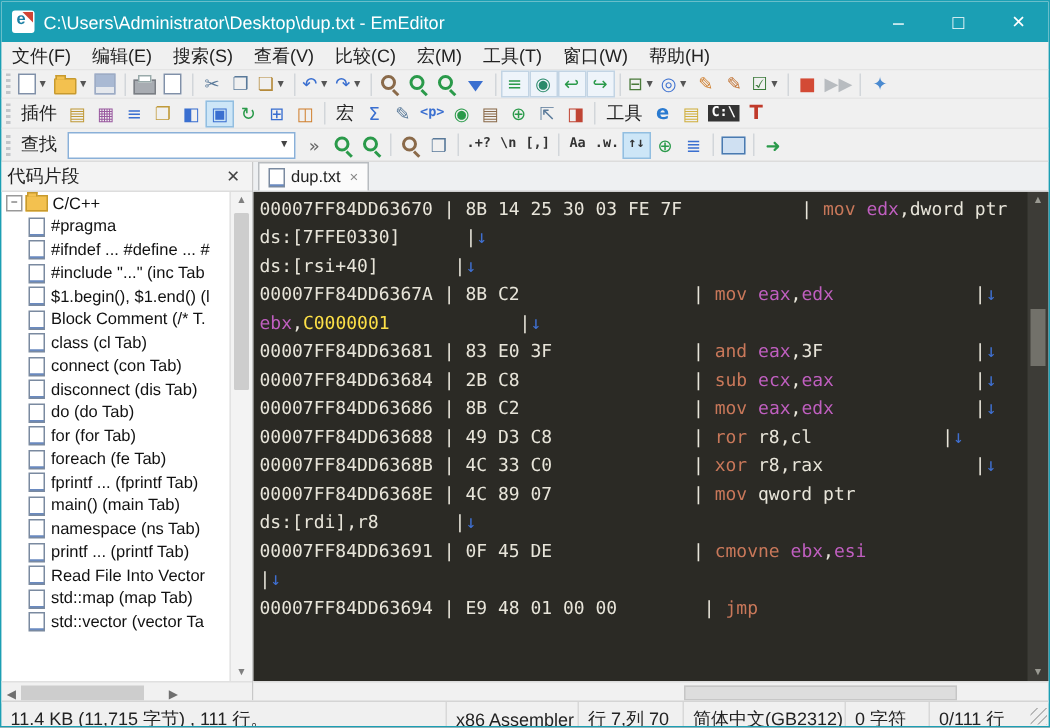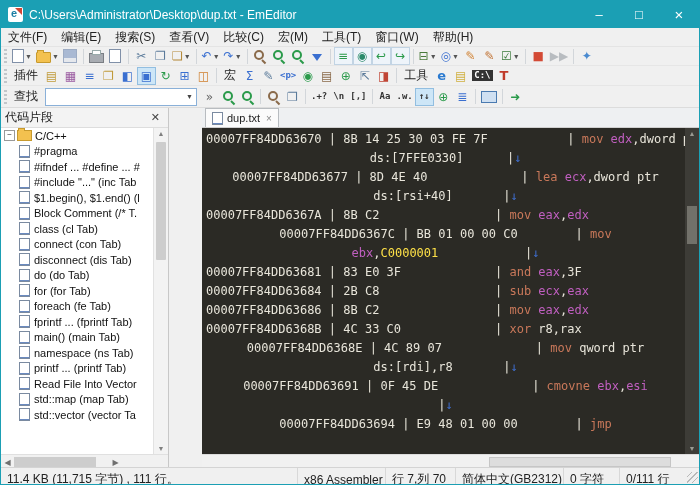--- a/index.html
+++ b/index.html
@@ -44,21 +44,21 @@
   .ic-mag{position:relative;width:14px;height:14px;}
   .ic-mag::before{content:"";position:absolute;left:1px;top:1px;width:6px;height:6px;border:2px solid var(--c,#666);border-radius:50%;}
   .ic-mag::after{content:"";position:absolute;left:9px;top:10px;width:5px;height:2px;background:var(--c,#666);transform:rotate(45deg);transform-origin:left center;}
   .ic-funnel{width:0;height:0;border-left:5px solid transparent;border-right:5px solid transparent;border-top:7px solid #3a6fd0;margin-top:2px;}
   .ic-rect{width:14px;height:10px;border:1px solid #4a7ab0;background:#cfe0f2;}
   .combo{display:flex;align-items:center;width:150px;height:16px;background:#fff;border:1px solid #8ab0d8;margin:0 3px;flex:0 0 auto;}
   .combo input{flex:1;border:none;outline:none;height:12px;font-size:11px;padding:0 2px;min-width:0;}
   .combo .carr{width:13px;font-size:7px;color:#444;text-align:center;}
 
   
-  .content{display:flex;height:359px;gap:33px;}
+  .content{display:flex;height:359px;}
   .sidebar{width:168px;flex:0 0 auto;background:#fff;border-right:1px solid #c8c8c8;display:flex;flex-direction:column;box-sizing:border-box;}
   .sb-head{height:19px;background:#f3f3f3;border-bottom:1px solid #ddd;display:flex;align-items:center;font-size:12px;color:#222;padding:0 4px;flex:0 0 auto;}
   .sb-head .x{margin-left:auto;color:#444;font-size:11px;padding:0 4px;}
   .treewrap{position:relative;height:326px;overflow:hidden;flex:0 0 auto;}
   .tree{position:absolute;left:0;top:0;right:15px;bottom:0;overflow:hidden;}
   .trow{height:15.5px;display:flex;align-items:center;font-size:11px;color:#111;white-space:nowrap;overflow:hidden;}
   .texp{width:9px;height:9px;border:1px solid #999;background:#fff;color:#333;font-size:8px;line-height:7px;text-align:center;margin:0 2px 0 3px;flex:0 0 auto;}
   .t-folder{width:13px;height:9px;background:#f3c14f;border:1px solid #c79a2e;margin-right:3px;flex:0 0 auto;position:relative;}
   .t-folder::before{content:"";position:absolute;top:-3px;left:0;width:5px;height:2px;background:#f3c14f;border:1px solid #c79a2e;border-bottom:none;}
   .t-doc{width:9px;height:11px;background:#fff;border:1px solid #7a8aa0;margin:0 4px 0 18px;flex:0 0 auto;box-shadow:inset 0 -2px 0 -1px #6a8ac0,inset 0 -5px 0 -4px #6a8ac0;}
@@ -69,21 +69,21 @@
   .hs-arr{width:13px;text-align:center;font-size:8px;color:#707070;flex:0 0 auto;}
   .sb-thumb{position:absolute;left:13px;width:82px;top:2px;bottom:2px;background:#cdcdcd;}
 
   .main{flex:1;display:flex;flex-direction:column;min-width:0;}
   .tabbar{height:19px;background:#eef0f2;border-bottom:1px solid #cfcfcf;display:flex;align-items:flex-end;flex:0 0 auto;}
   .tab{height:18px;background:#fbfbfb;border:1px solid #b8bcc0;border-bottom:none;display:flex;align-items:center;font-size:11px;color:#222;padding:0 6px;margin-left:3px;}
   .tab .t-doc{margin:0 4px 0 0;}
   .tab .x{color:#888;margin-left:6px;font-size:10px;}
 
   .editorwrap{position:relative;height:326px;background:#2b2a25;flex:0 0 auto;overflow:hidden;}
-  .editor{position:absolute;left:0;top:0;right:14px;bottom:0;overflow:hidden;padding:2px 0 0 4px;font-family:"DejaVu Sans Mono",monospace;font-size:12px;line-height:19px;text-align:center;}
+  .editor{position:absolute;left:0;top:0;right:14px;bottom:0;overflow:hidden;padding:2px 0 0 4px;font-family:"DejaVu Sans Mono",monospace;font-size:12px;line-height:19px;}
   .eline{white-space:pre;height:19px;}
   .es-d{color:#e8e5da;}
   .es-k{color:#c9785a;}
   .es-r{color:#c05fc0;}
   .es-n{color:#fde047;}
   .es-a{color:#3f6fd0;}
   .evscroll{position:absolute;right:0;top:0;width:14px;bottom:0;background:#3d3c37;}
   .evscroll .arr{position:absolute;left:0;width:100%;text-align:center;font-size:7px;color:#9a9a92;}
   .evscroll .thumb{position:absolute;left:2px;right:2px;top:78px;height:38px;background:#72716a;}
   .ed-hscroll{height:14px;background:#f1f1f1;position:relative;border-top:1px solid #dcdcdc;flex:0 0 auto;}
@@ -454,28 +454,27 @@
         <div class="tab">
           <span class="t-doc"></span>
           <span>dup.txt</span>
           <span class="x">×</span>
         </div>
       </div>
       <div class="editorwrap">
         <div class="editor" id="editor">
             <div class="eline"><span class="es-d">00007FF84DD63670 | 8B 14 25 30 03 FE 7F           | </span><span class="es-k">mov</span><span class="es-d"> </span><span class="es-r">edx</span><span class="es-d">,dword ptr</span></div>
             <div class="eline"><span class="es-d">ds:[7FFE0330]      |</span><span class="es-a">↓</span></div>
-            <div class="eline"><span class="es-d">00007FF84DD63677 | 8D 4E 40             | </span><span class="es-k">lea</span><span class="es-d"> </span><span class="es-r">ecx</span><span class="es-d">,dword ptr</span></div>
             <div class="eline"><span class="es-d">ds:[rsi+40]       |</span><span class="es-a">↓</span></div>
             <div class="eline"><span class="es-d">00007FF84DD6367A | 8B C2                | </span><span class="es-k">mov</span><span class="es-d"> </span><span class="es-r">eax</span><span class="es-d">,</span><span class="es-r">edx</span><span class="es-d">             |</span><span class="es-a">↓</span></div>
-            <div class="eline"><span class="es-d">00007FF84DD6367C | BB 01 00 00 C0        | </span><span class="es-k">mov</span></div>
             <div class="eline"><span class="es-r">ebx</span><span class="es-d">,</span><span class="es-n">C0000001</span><span class="es-d">            |</span><span class="es-a">↓</span></div>
             <div class="eline"><span class="es-d">00007FF84DD63681 | 83 E0 3F             | </span><span class="es-k">and</span><span class="es-d"> </span><span class="es-r">eax</span><span class="es-d">,3F</span><span class="es-d">              |</span><span class="es-a">↓</span></div>
             <div class="eline"><span class="es-d">00007FF84DD63684 | 2B C8                | </span><span class="es-k">sub</span><span class="es-d"> </span><span class="es-r">ecx</span><span class="es-d">,</span><span class="es-r">eax</span><span class="es-d">             |</span><span class="es-a">↓</span></div>
             <div class="eline"><span class="es-d">00007FF84DD63686 | 8B C2                | </span><span class="es-k">mov</span><span class="es-d"> </span><span class="es-r">eax</span><span class="es-d">,</span><span class="es-r">edx</span><span class="es-d">             |</span><span class="es-a">↓</span></div>
+            <div class="eline"><span class="es-d">00007FF84DD63688 | 49 D3 C8             | </span><span class="es-k">ror</span><span class="es-d"> r8,cl</span><span class="es-d">            |</span><span class="es-a">↓</span></div>
             <div class="eline"><span class="es-d">00007FF84DD6368B | 4C 33 C0             | </span><span class="es-k">xor</span><span class="es-d"> r8,rax</span><span class="es-d">              |</span><span class="es-a">↓</span></div>
             <div class="eline"><span class="es-d">00007FF84DD6368E | 4C 89 07             | </span><span class="es-k">mov</span><span class="es-d"> qword ptr</span></div>
             <div class="eline"><span class="es-d">ds:[rdi],r8       |</span><span class="es-a">↓</span></div>
             <div class="eline"><span class="es-d">00007FF84DD63691 | 0F 45 DE             | </span><span class="es-k">cmovne</span><span class="es-d"> </span><span class="es-r">ebx</span><span class="es-d">,</span><span class="es-r">esi</span></div>
             <div class="eline"><span class="es-d">|</span><span class="es-a">↓</span></div>
             <div class="eline"><span class="es-d">00007FF84DD63694 | E9 48 01 00 00        | </span><span class="es-k">jmp</span></div>
             <div class="eline"></div>
           </div>
         <div class="evscroll">
           <span class="arr" style="top:2px;">▲</span>

